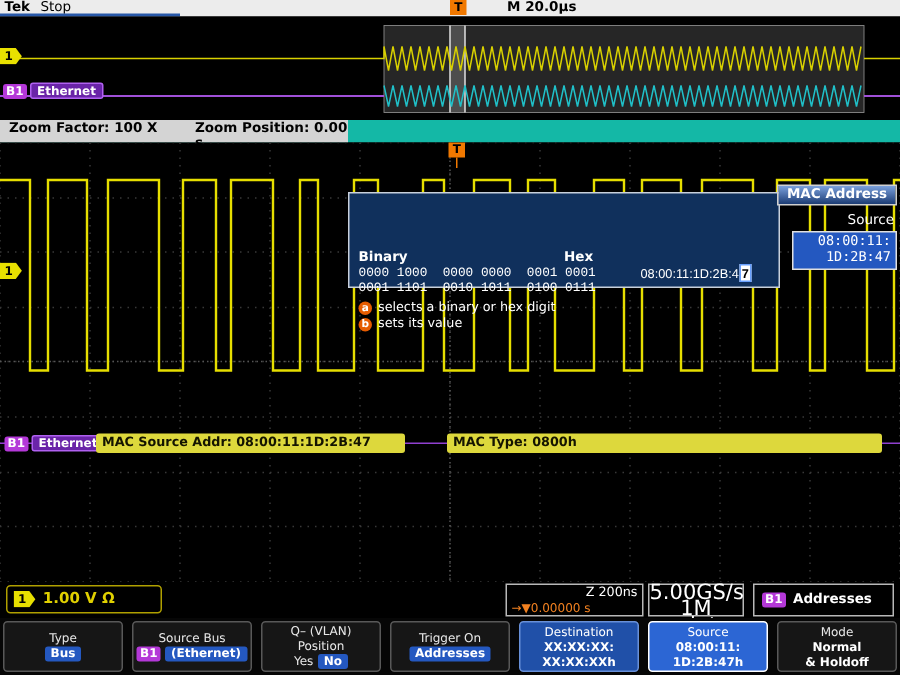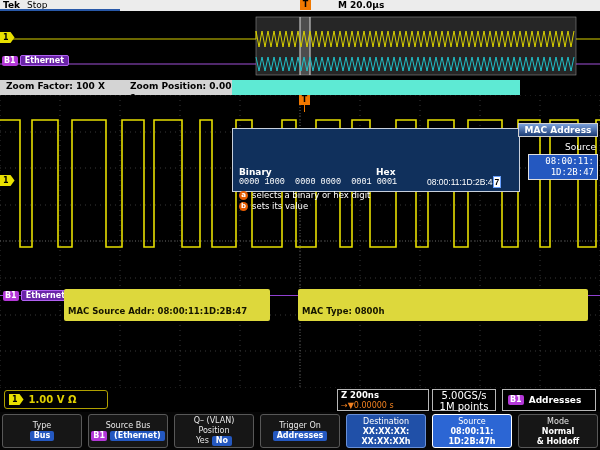--- a/index.html
+++ b/index.html
@@ -25,41 +25,41 @@
 
   .ch-arrow{background:#e8e000;color:#000;font-size:8px;font-weight:bold;line-height:11px;
     padding:0 6px 0 3px;clip-path:polygon(0 0,72% 0,100% 50%,72% 100%,0 100%);display:inline-block;}
   .ov-ch1{position:absolute;left:0;top:21px;}
   .bus-badge{background:#b438d8;color:#fff;font-size:8px;font-weight:bold;padding:0 2px;border-radius:2px;display:inline-block;line-height:10px;}
   .bus-name{background:#6a24a8;border:1px solid #b060f0;color:#fff;font-size:8px;font-weight:bold;
     padding:0 4px;border-radius:2px;display:inline-block;line-height:9px;}
   .ov-bus{position:absolute;left:2px;top:44px;display:flex;gap:2px;align-items:center;}
 
   
-  .zoom-bar{position:absolute;left:0;top:80px;width:508px;height:15px;background:#5eead4;padding-left:12px;}
+  .zoom-bar{position:absolute;left:0;top:80px;width:600px;height:15px;background:#14b8a6;}
   .zoom-panel{position:absolute;left:0;top:0;width:232px;height:15px;background:#d4d4d4;color:#000;}
   .zoom-factor{position:absolute;left:6px;top:1px;font-size:9px;font-weight:bold;}
   .zoom-pos{position:absolute;left:130px;top:1px;font-size:9px;font-weight:bold;}
 
   
   .main{position:absolute;left:0;top:95px;width:600px;height:293px;background:#000;}
   .grid{stroke:#383838;fill:none;stroke-width:1;stroke-dasharray:1 4;}
   .gridc{stroke:#555;fill:none;stroke-width:1;stroke-dasharray:1 2;}
   .wave{stroke:#e6de00;fill:none;stroke-width:1.6;}
   .main-trig{position:absolute;left:299px;top:0;width:11px;height:10px;background:#f07800;color:#000;
     font-size:8px;font-weight:bold;text-align:center;line-height:10px;}
   .trig-tail{position:absolute;left:304px;top:10px;width:1px;height:7px;background:#f07800;}
   .main-ch1{position:absolute;left:0;top:80px;}
 
   
   .decode{position:absolute;left:0;top:193px;width:600px;height:16px;}
   .decode-line{position:absolute;left:0;top:7px;width:600px;height:1px;background:#9040d0;}
   .decode-left{position:absolute;left:3px;top:2px;display:flex;gap:2px;align-items:center;}
   .dbox{position:absolute;top:1px;height:13px;background:#ddd83c;color:#141400;font-size:8.5px;
-    font-weight:bold;line-height:13px;border-radius:2px;padding:16px 4px;white-space:nowrap;overflow:hidden;box-sizing:border-box;}
+    font-weight:bold;line-height:13px;border-radius:2px;padding:0 4px;white-space:nowrap;overflow:hidden;box-sizing:border-box;}
   .dbox1{left:64px;width:206px;}
   .dbox2{left:298px;width:290px;}
 
   
   .popup{position:absolute;left:232px;top:33px;width:288px;height:64px;background:#10305c;
     border:1px solid #c8d0dc;box-sizing:border-box;padding:2px 6px;z-index:5;}
   .p-row{display:flex;}
   .p-title{font-size:9px;color:#fff;font-weight:bold;width:168px;margin-top:36px;}
   .bin{font-family:Liberation Mono, monospace;font-size:8.5px;color:#fff;white-space:pre;line-height:10px;width:168px;}
   .hexv{font-family:Liberation Sans, sans-serif;font-size:8.5px;color:#fff;line-height:10px;padding-left:20px;}
@@ -77,24 +77,24 @@
   .mac-value{margin-left:10px;background:#2458c0;border:1px solid #e0e0e0;color:#fff;font-size:9px;
     text-align:right;padding:1px 3px;line-height:11px;font-family:"DejaVu Sans Mono",monospace;}
 
   
   .status-bar{position:absolute;left:0;top:388px;width:600px;height:24px;background:#000;}
   .ch-box{position:absolute;left:4px;top:2px;width:104px;height:19px;border:1px solid #b0a000;border-radius:3px;
     display:flex;align-items:center;gap:5px;padding:0 4px;box-sizing:border-box;}
   .ch-scale{color:#e0d000;font-size:10px;font-weight:bold;}
   .z-box{position:absolute;left:337px;top:1px;width:92px;height:22px;border:1px solid #b8b8b8;
     font-size:8.5px;color:#fff;padding:0 3px;box-sizing:border-box;}
-  .z-line1{font-weight:bold;line-height:11px;}
+  .z-line1{font-weight:normal;line-height:11px;text-align:right;}
   .trig-read{color:#f08020;font-size:8px;line-height:9px;}
   .rate-box{position:absolute;left:432px;top:1px;width:64px;height:22px;border:1px solid #b8b8b8;
-    color:#fff;font-size:10px;text-align:center;line-height:11px;box-sizing:border-box;}
+    color:#fff;font-size:14px;text-align:center;line-height:11px;box-sizing:border-box;}
   .b1-box{position:absolute;left:502px;top:1px;width:94px;height:22px;border:1px solid #b8b8b8;
     display:flex;align-items:center;gap:5px;padding:0 5px;box-sizing:border-box;}
   .b1-label{color:#fff;font-size:9px;font-weight:bold;}
 
   
   .menu{position:absolute;left:0;top:412px;width:600px;height:38px;background:#060606;
     display:flex;gap:6px;padding:2px;box-sizing:border-box;}
   .mbtn{flex:1;background:#161616;border:1px solid #585858;border-radius:3px;display:flex;
     flex-direction:column;align-items:center;justify-content:center;gap:1px;padding:1px;overflow:hidden;}
   .mbtn .lbl{color:#e8e8e8;font-size:8px;line-height:9px;text-align:center;white-space:nowrap;}
@@ -167,20 +167,23 @@
     
     <div class="popup">
       <div class="p-row">
         <span class="p-title">Binary</span>
         <span class="p-title">Hex</span>
       </div>
       <div class="p-row">
         <span class="bin">0000 1000  0000 0000  0001 0001</span>
         <span class="hexv"><span>08:00:11:1D:2B:4</span><span class="hex-sel">7</span></span>
       </div>
+      <div class="p-row">
+        <span class="bin">0001 1101  0010 1011  0100 0111</span>
+      </div>
       <div class="hints">
         <div class="hint">
           <span class="hint-badge">a</span>
           <span>selects a binary or hex digit</span>
         </div>
         <div class="hint">
           <span class="hint-badge">b</span>
           <span>sets its value</span>
         </div>
       </div>

